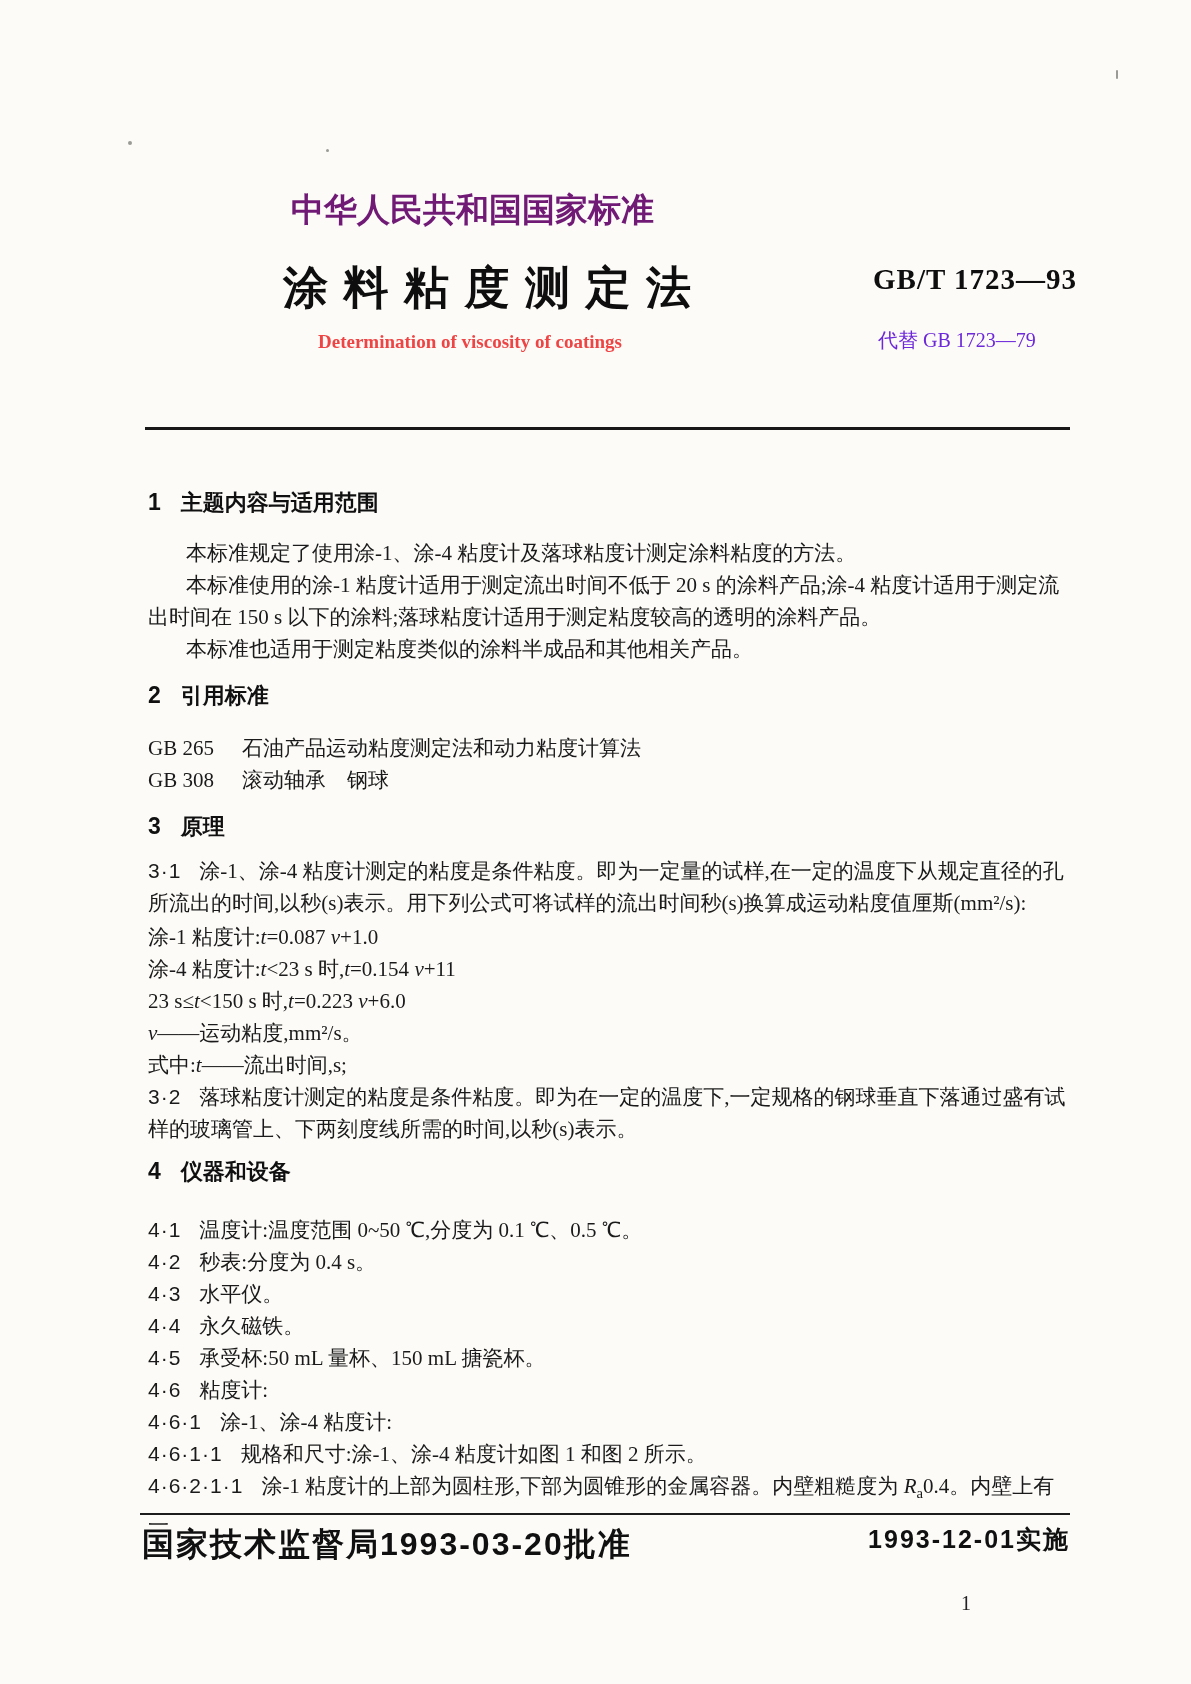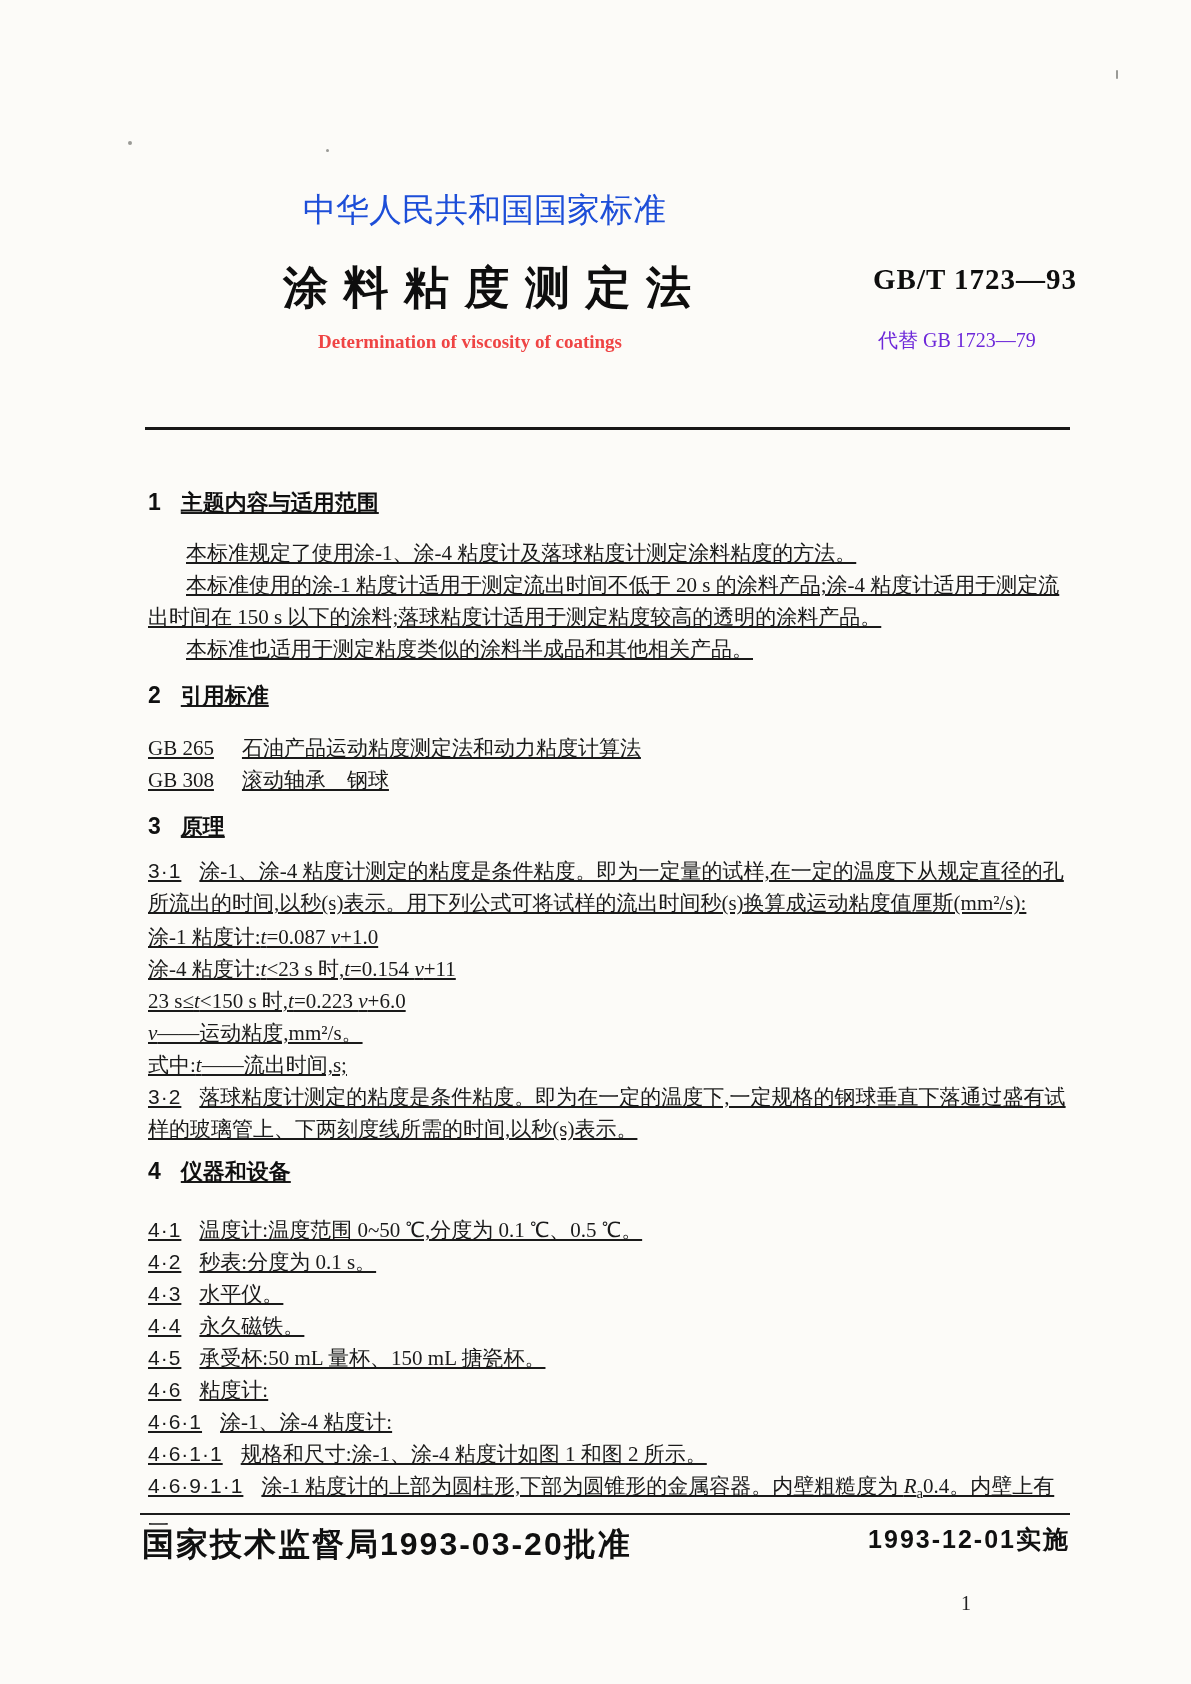--- a/index.html
+++ b/index.html
@@ -7,24 +7,24 @@
     position:relative;
     width:1191px; height:1684px;
     margin:0 auto;
     background:#fcfbf8;
     color:#1a1a1a;
     font-family:"Liberation Serif", serif;
     overflow:hidden;
   }
   
   .std-label {
-    position:absolute; left:303px; top:188px;
+    position:absolute; left:291px; top:188px;
     font-family:"Liberation Sans", sans-serif;
-    font-weight:normal; font-size:33px; letter-spacing:0px;
-    color:#1d4ed8;
+    font-weight:bold; font-size:33px; letter-spacing:0px;
+    color:#701a75;
   }
   .title-cn {
     position:absolute; left:283px; top:258px;
     font-family:"Liberation Sans", sans-serif;
     font-weight:bold; font-size:45px;
     word-spacing:3px; letter-spacing:0px;
     color:#0e0e0e;
   }
   .code {
     position:absolute; left:873px; top:263px;
@@ -40,21 +40,21 @@
     position:absolute; left:878px; top:327px;
     font-size:20px; color:#6d28d9;
   }
   .header-rule {
     position:absolute; left:145px; top:427px;
     width:925px; height:3px; background:#181818;
   }
   
   .content {
     position:absolute; left:148px; top:480px; width:920px;
-    font-size:21px; line-height:32px;text-decoration:underline;
+    font-size:21px; line-height:32px;
   }
   .content p, .content div { margin:0; }
   .h-sec {
     font-family:"Liberation Sans", sans-serif;
     font-weight:bold; font-size:22px; line-height:28px;
     color:#101010;
   }
   .h-sec .h-num { display:inline-block; margin-right:20px; font-size:23px; }
   .para { text-indent:38px; }
   .ref { margin-left:37px; }
@@ -155,42 +155,42 @@
       <span class="cnum">3·2</span><span>落球粘度计测定的粘度是条件粘度。即为在一定的温度下,一定规格的钢球垂直下落通过盛有试样的玻璃管上、下两刻度线所需的时间,以秒(s)表示。</span>
     </p>
 
     <div class="h-sec" id="s4">
       <span class="h-num">4</span><span>仪器和设备</span>
     </div>
     <p class="clause" id="c41">
       <span class="cnum">4·1</span><span>温度计:温度范围 0~50 ℃,分度为 0.1 ℃、0.5 ℃。</span>
     </p>
     <p class="clause">
-      <span class="cnum">4·2</span><span>秒表:分度为 0.1 s。</span>
+      <span class="cnum">4·2</span><span>秒表:分度为 0.4 s。</span>
     </p>
     <p class="clause">
       <span class="cnum">4·3</span><span>水平仪。</span>
     </p>
     <p class="clause">
       <span class="cnum">4·4</span><span>永久磁铁。</span>
     </p>
     <p class="clause">
       <span class="cnum">4·5</span><span>承受杯:50 mL 量杯、150 mL 搪瓷杯。</span>
     </p>
     <p class="clause">
       <span class="cnum">4·6</span><span>粘度计:</span>
     </p>
     <p class="clause">
       <span class="cnum">4·6·1</span><span>涂-1、涂-4 粘度计:</span>
     </p>
     <p class="clause">
       <span class="cnum">4·6·1·1</span><span>规格和尺寸:涂-1、涂-4 粘度计如图 1 和图 2 所示。</span>
     </p>
     <p class="clause">
-      <span class="cnum">4·6·9·1·1</span><span>涂-1 粘度计的上部为圆柱形,下部为圆锥形的金属容器。内壁粗糙度为 </span><i>R</i><sub>a</sub><span>0.4。内壁上有一</span>
+      <span class="cnum">4·6·2·1·1</span><span>涂-1 粘度计的上部为圆柱形,下部为圆锥形的金属容器。内壁粗糙度为 </span><i>R</i><sub>a</sub><span>0.4。内壁上有一</span>
     </p>
 
   </main>
 
   <div class="footer-rule"></div>
   <div class="footer-left">国家技术监督局1993-03-20批准</div>
   <div class="footer-right">1993-12-01实施</div>
   <div class="page-number">1</div>
 
 </div>

